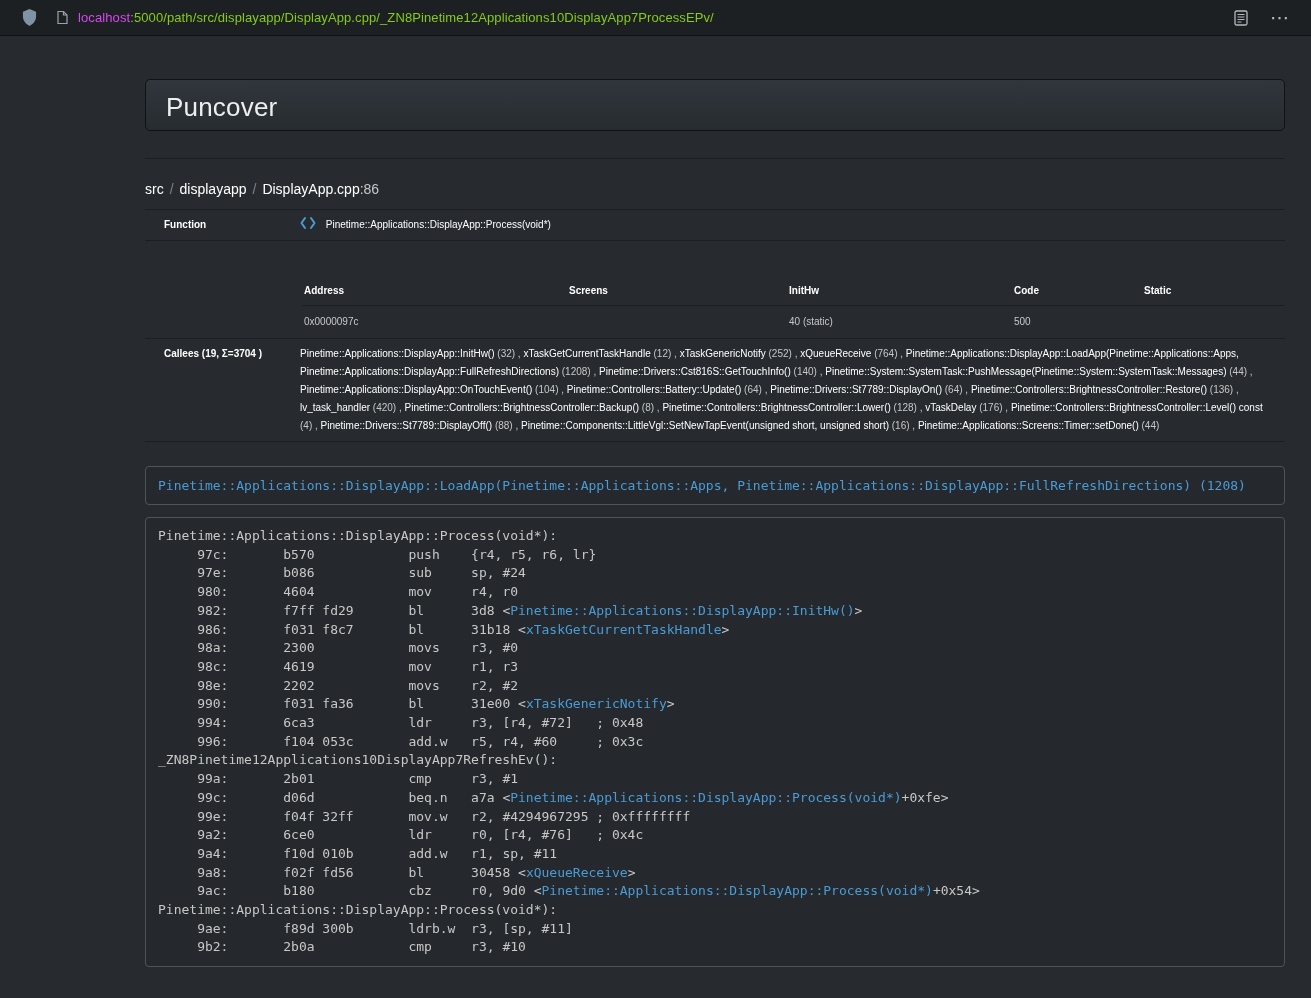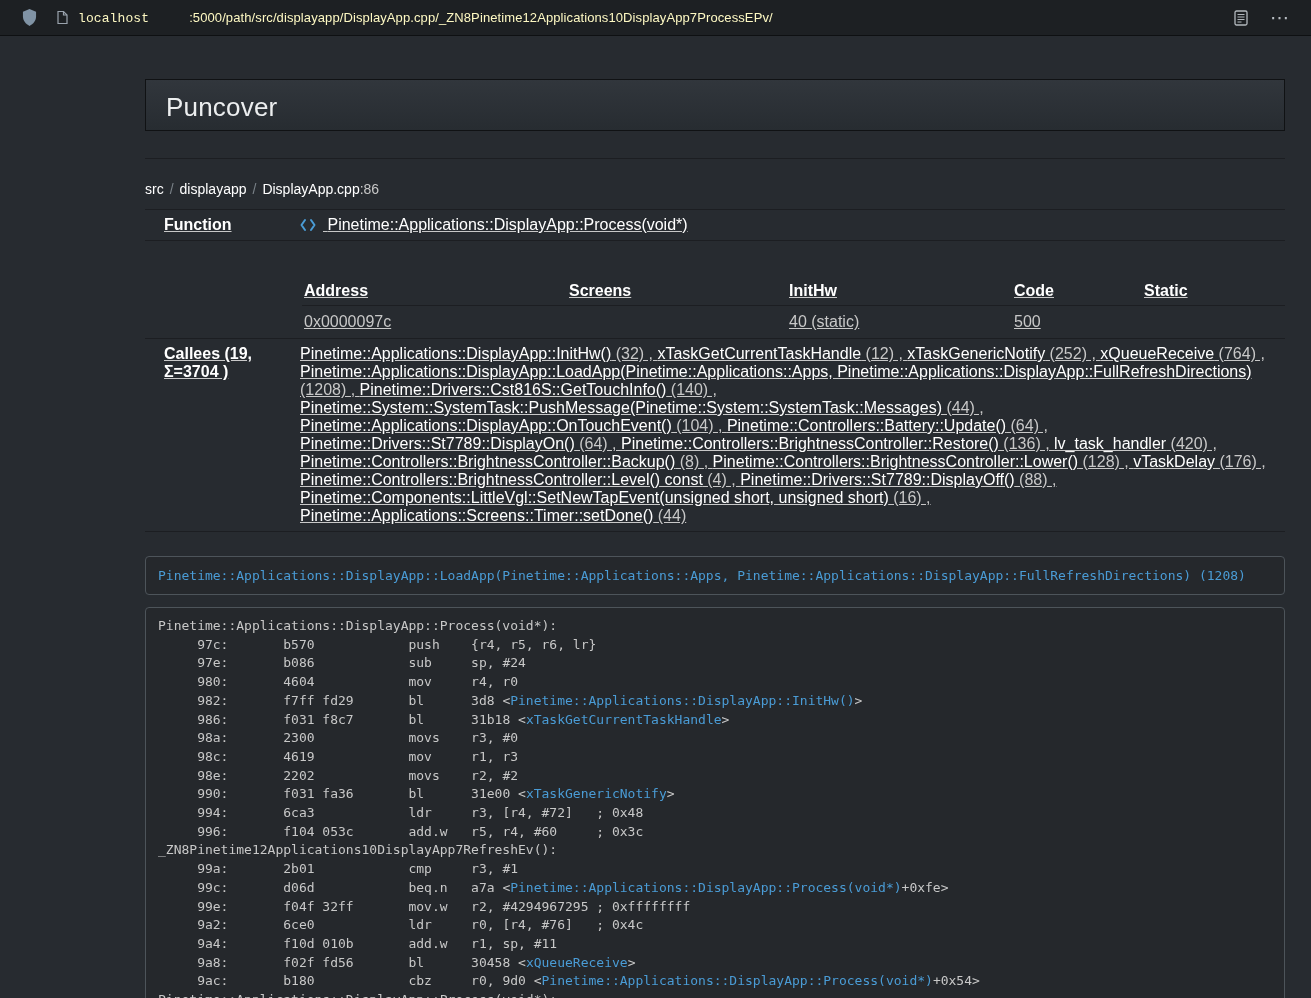--- a/index.html
+++ b/index.html
@@ -13,47 +13,47 @@
 
   
   .topbar {
     height:36px; background:#1d2023; border-bottom:1px solid #0e1012;
     display:flex; align-items:center; padding:0 14px 0 22px;
   }
   .tb-icon { display:inline-flex; align-items:center; }
   .shield-wrap { margin-right:19px; }
   .pageico-wrap { margin-right:9px; }
   .urlbox { font-size:13px; letter-spacing:.1px; white-space:nowrap; }
-  .url-host { color:#fef9c3;font-family:Liberation Mono, monospace; }
-  .url-rest { color:#fef9c3;margin-left:40px; }
+  .url-host { color:#d946ef; }
+  .url-rest { color:#84cc16; }
   .tb-right { margin-left:auto; display:flex; align-items:center; gap:22px; padding-right:8px; }
   .menu-dots { color:#b9bec3; font-size:19px; line-height:1; cursor:default; }
 
   
   .container { width:1140px; margin-left:145px; }
 
   .title-box {
     margin-top:43px;
     background:linear-gradient(180deg,#31363c,#272c31);
-    border:1px solid #101214; border-radius:0;
+    border:1px solid #101214; border-radius:5px;
     padding:12px 20px; height:52px;
   }
   .title-box h1 { font-size:26px; font-weight:500; color:#eceeef; letter-spacing:.2px; }
 
   hr.rule { border:0; border-top:1px solid #1c1e22; margin-top:27px; }
 
   .breadcrumb { margin-top:22px; font-size:14px; }
   .wlink { color:#ffffff;margin-top:20px; }
   .sep { color:#7a8288; margin:0 6px; }
   .suffix { color:#c8c8c8; }
 
   
   .symtable {
     width:100%; border-collapse:collapse; margin-top:12px;
-    font-size:16px; border-bottom:1px solid #1c1e22;text-decoration:underline;
+    font-size:10px; border-bottom:1px solid #1c1e22;
   }
   .symtable > tbody > tr > th.rowlabel {
     width:147px; text-align:left; vertical-align:top;
     color:#ffffff; font-weight:bold;
     padding:6px 8px 6px 19px; border-top:1px solid #1c1e22; line-height:18px;
   }
   .symtable > tbody > tr > td {
     border-top:1px solid #1c1e22; vertical-align:top;
     padding:6px 8px; line-height:18px;
   }

